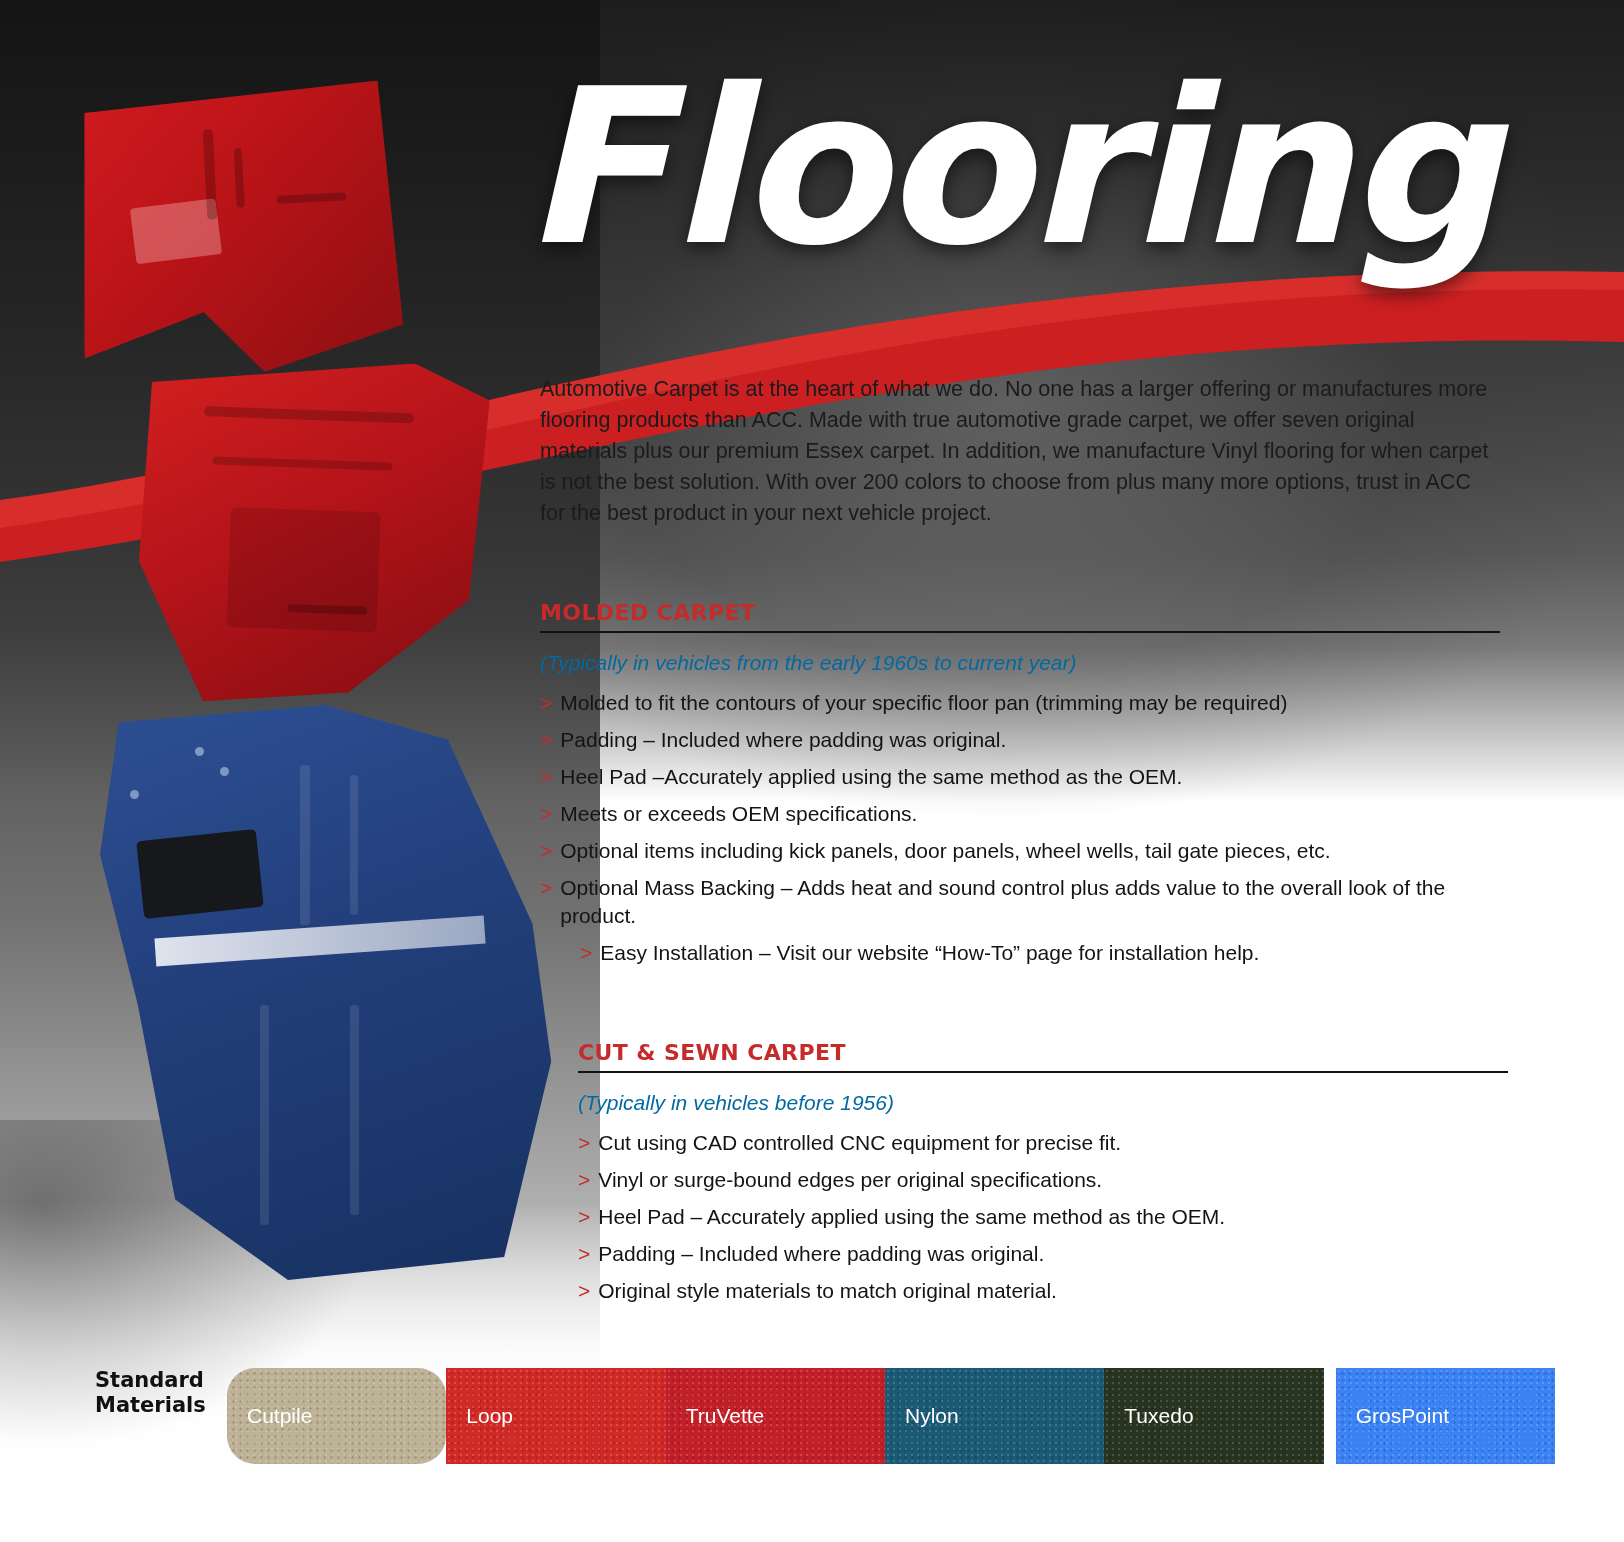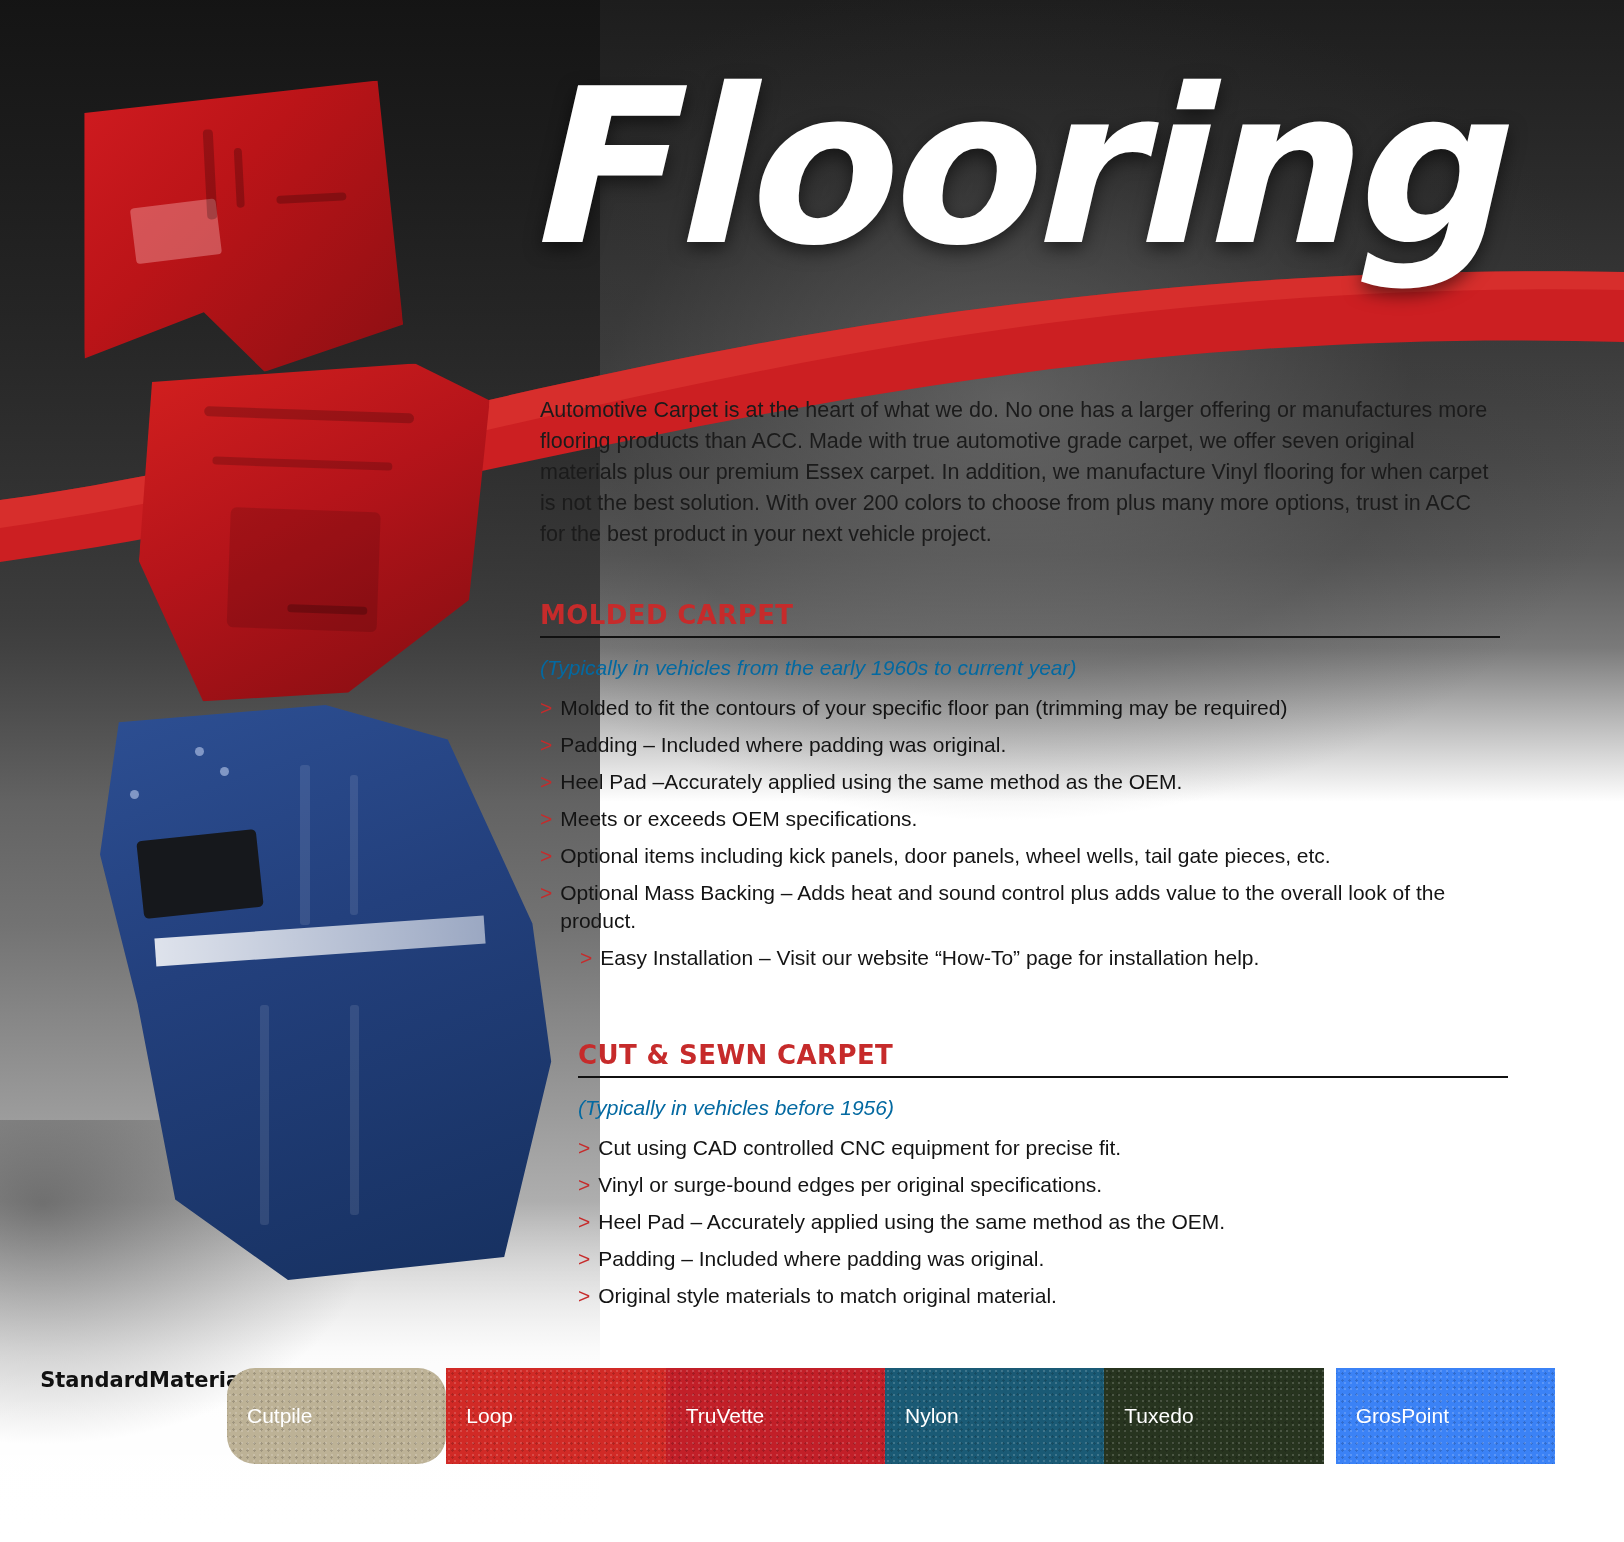--- a/index.html
+++ b/index.html
@@ -68,37 +68,37 @@
     letter-spacing: -4px;
     color: #ffffff;
     text-shadow: 0 6px 18px rgba(0,0,0,0.55);
     transform: skewX(-2deg);
   }
 
   
   .intro {
     position: absolute;
     left: 540px;
-    top: 395px;
+    top: 374px;
     width: 950px;
     font-size: 21.5px;
     line-height: 31px;
     color: #1b1b1b;
   }
 
   .section {
     position: absolute;
   }
   .sect-molded { left: 540px; top: 600px; width: 960px; }
   .sect-cut    { left: 578px; top: 1040px; width: 930px; }
 
   .sect-head {
     font-family: "DejaVu Sans", sans-serif;
     font-weight: bold;
-    font-size: 26px;
+    font-size: 22px;
     letter-spacing: 0.4px;
     color: #c62b2b;
     margin: 0 0 6px 0;
   }
   .rule {
     height: 2px;
     background: #111111;
     width: 100%;
     margin-bottom: 18px;
   }
@@ -206,22 +206,21 @@
   }
   .materials-label {
     width: 132px;
     flex: 0 0 132px;
     font-family: "DejaVu Sans", sans-serif;
     font-weight: bold;
     font-size: 21px;
     line-height: 25px;
     color: #111111;
     display: flex;
-    flex-direction: row;
-    justify-content: center;
+    flex-direction: column;
     padding-right: 22px;
     box-sizing: border-box;
   }
   .swatches {
     flex: 1 1 auto;
     display: flex;
   }
   .swatch {
     flex: 1 1 0;
     position: relative;

